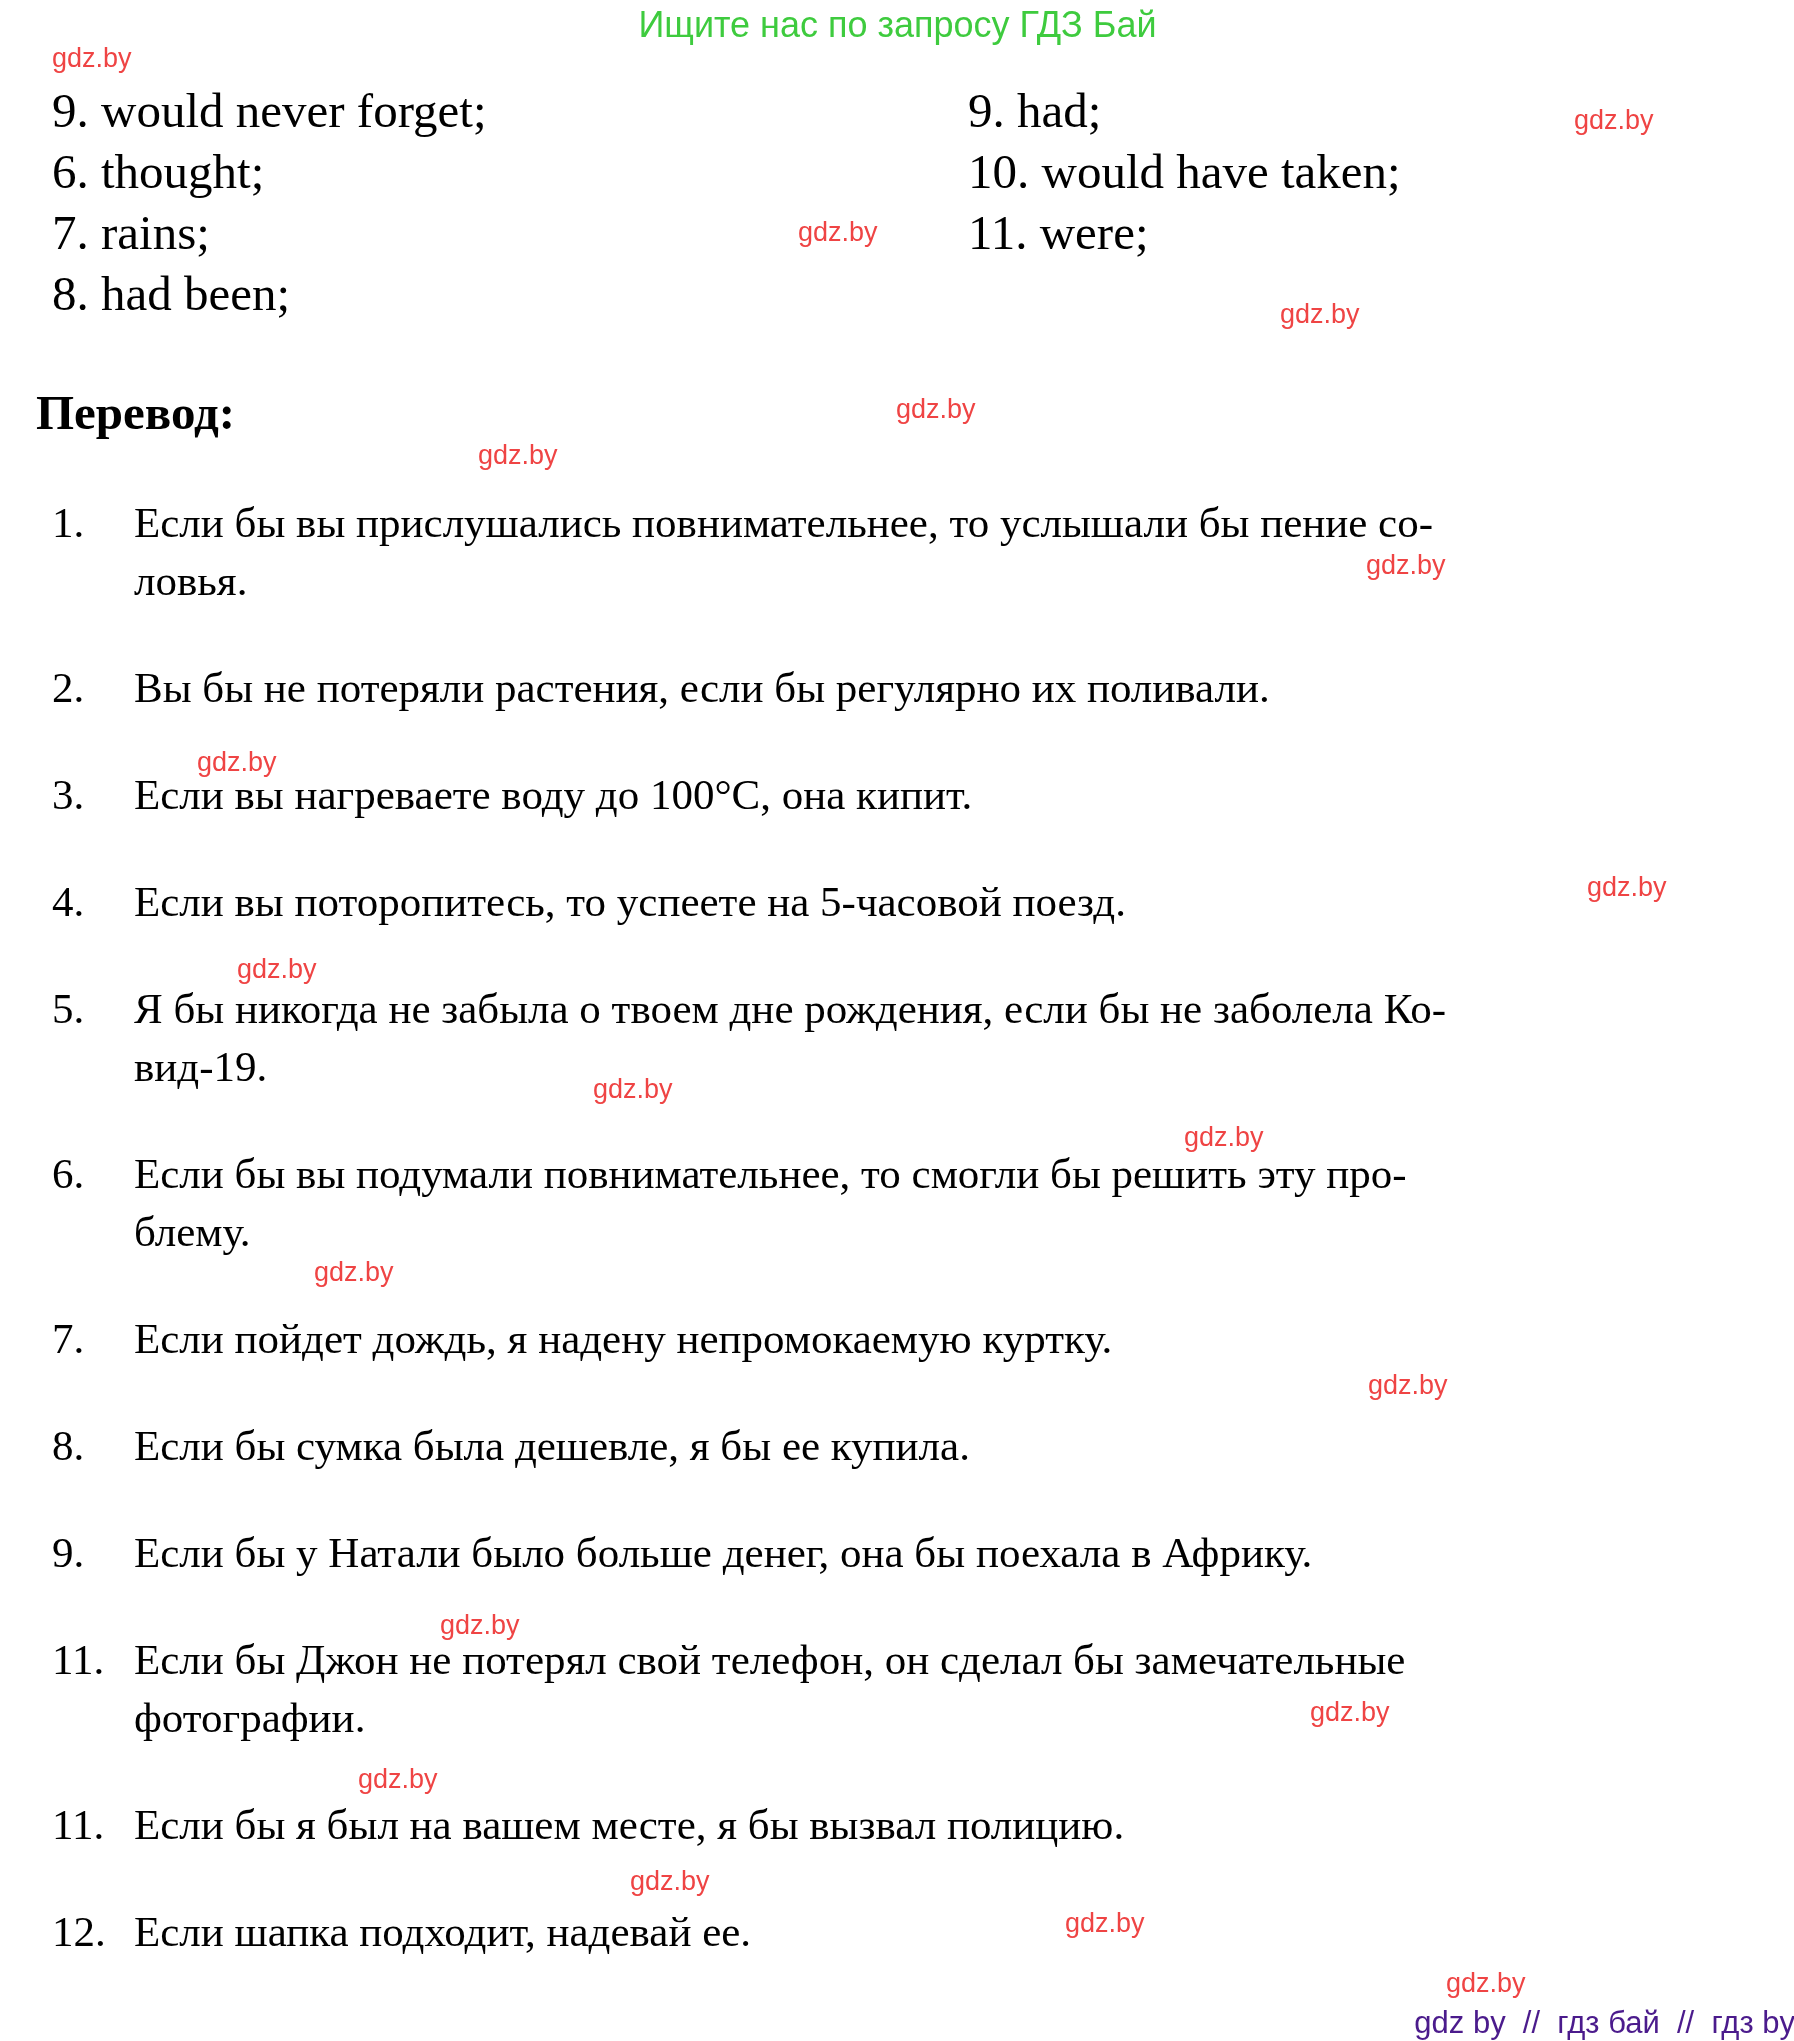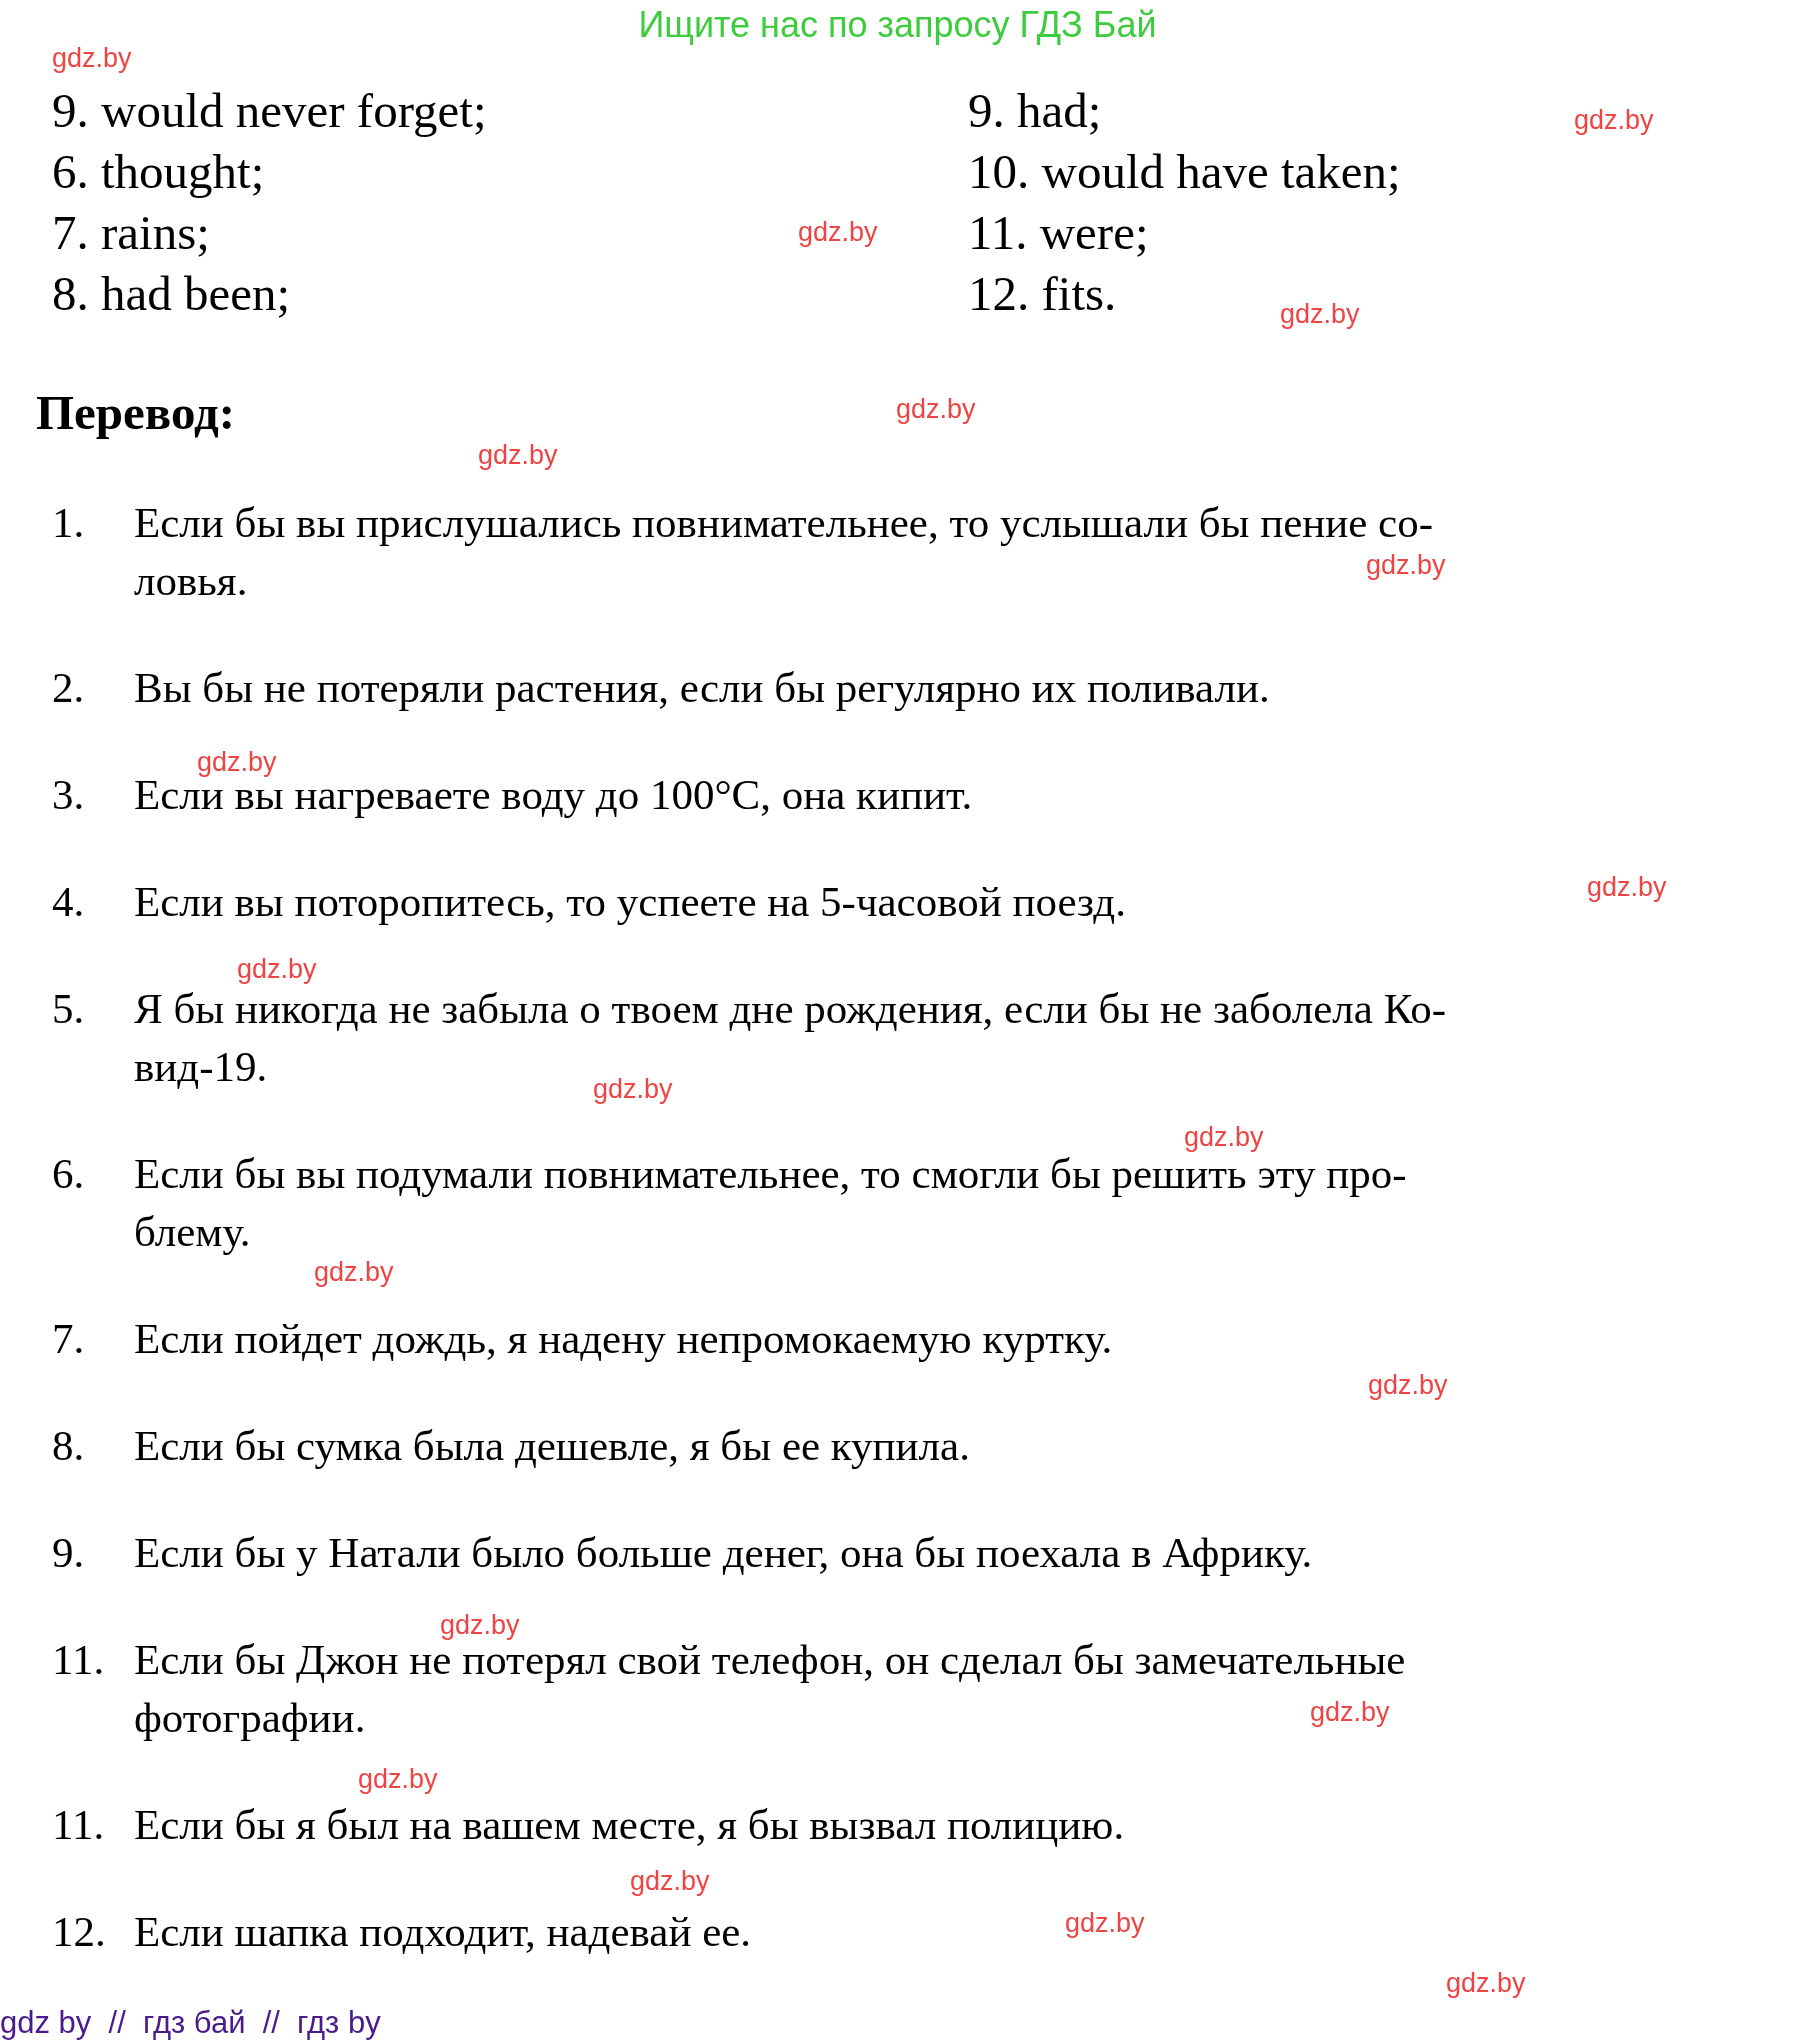--- a/index.html
+++ b/index.html
@@ -68,21 +68,21 @@
   }
   .tr-text {
     flex: 1;
     white-space: pre-line;
   }
   .footer {
     position: absolute;
     top: 2005px;
     left: 0;
     width: 100%;
-    text-align: left;
+    text-align: right;
     font-family: "Liberation Sans", sans-serif;
     font-size: 31px;
     color: #4b1b8c;
     white-space: pre;
   }
 </style>
 </head>
 <body>
 
 <div class="page">
@@ -113,21 +113,20 @@
   <div class="answers-col col-left">
     <div>9. would never forget;</div>
     <div>6. thought;</div>
     <div>7. rains;</div>
     <div>8. had been;</div>
   </div>
   <div class="answers-col col-right">
     <div>9. had;</div>
     <div>10. would have taken;</div>
     <div>11. were;</div>
-    <div>12. fits.</div>
   </div>
 
   <div class="heading">Перевод:</div>
 
   <div class="tr-list">
     <div class="tr-item">
       <span class="tr-num">1.</span>
       <span class="tr-text">Если бы вы прислушались повнимательнее, то услышали бы пение со-
 ловья.</span>
     </div>

